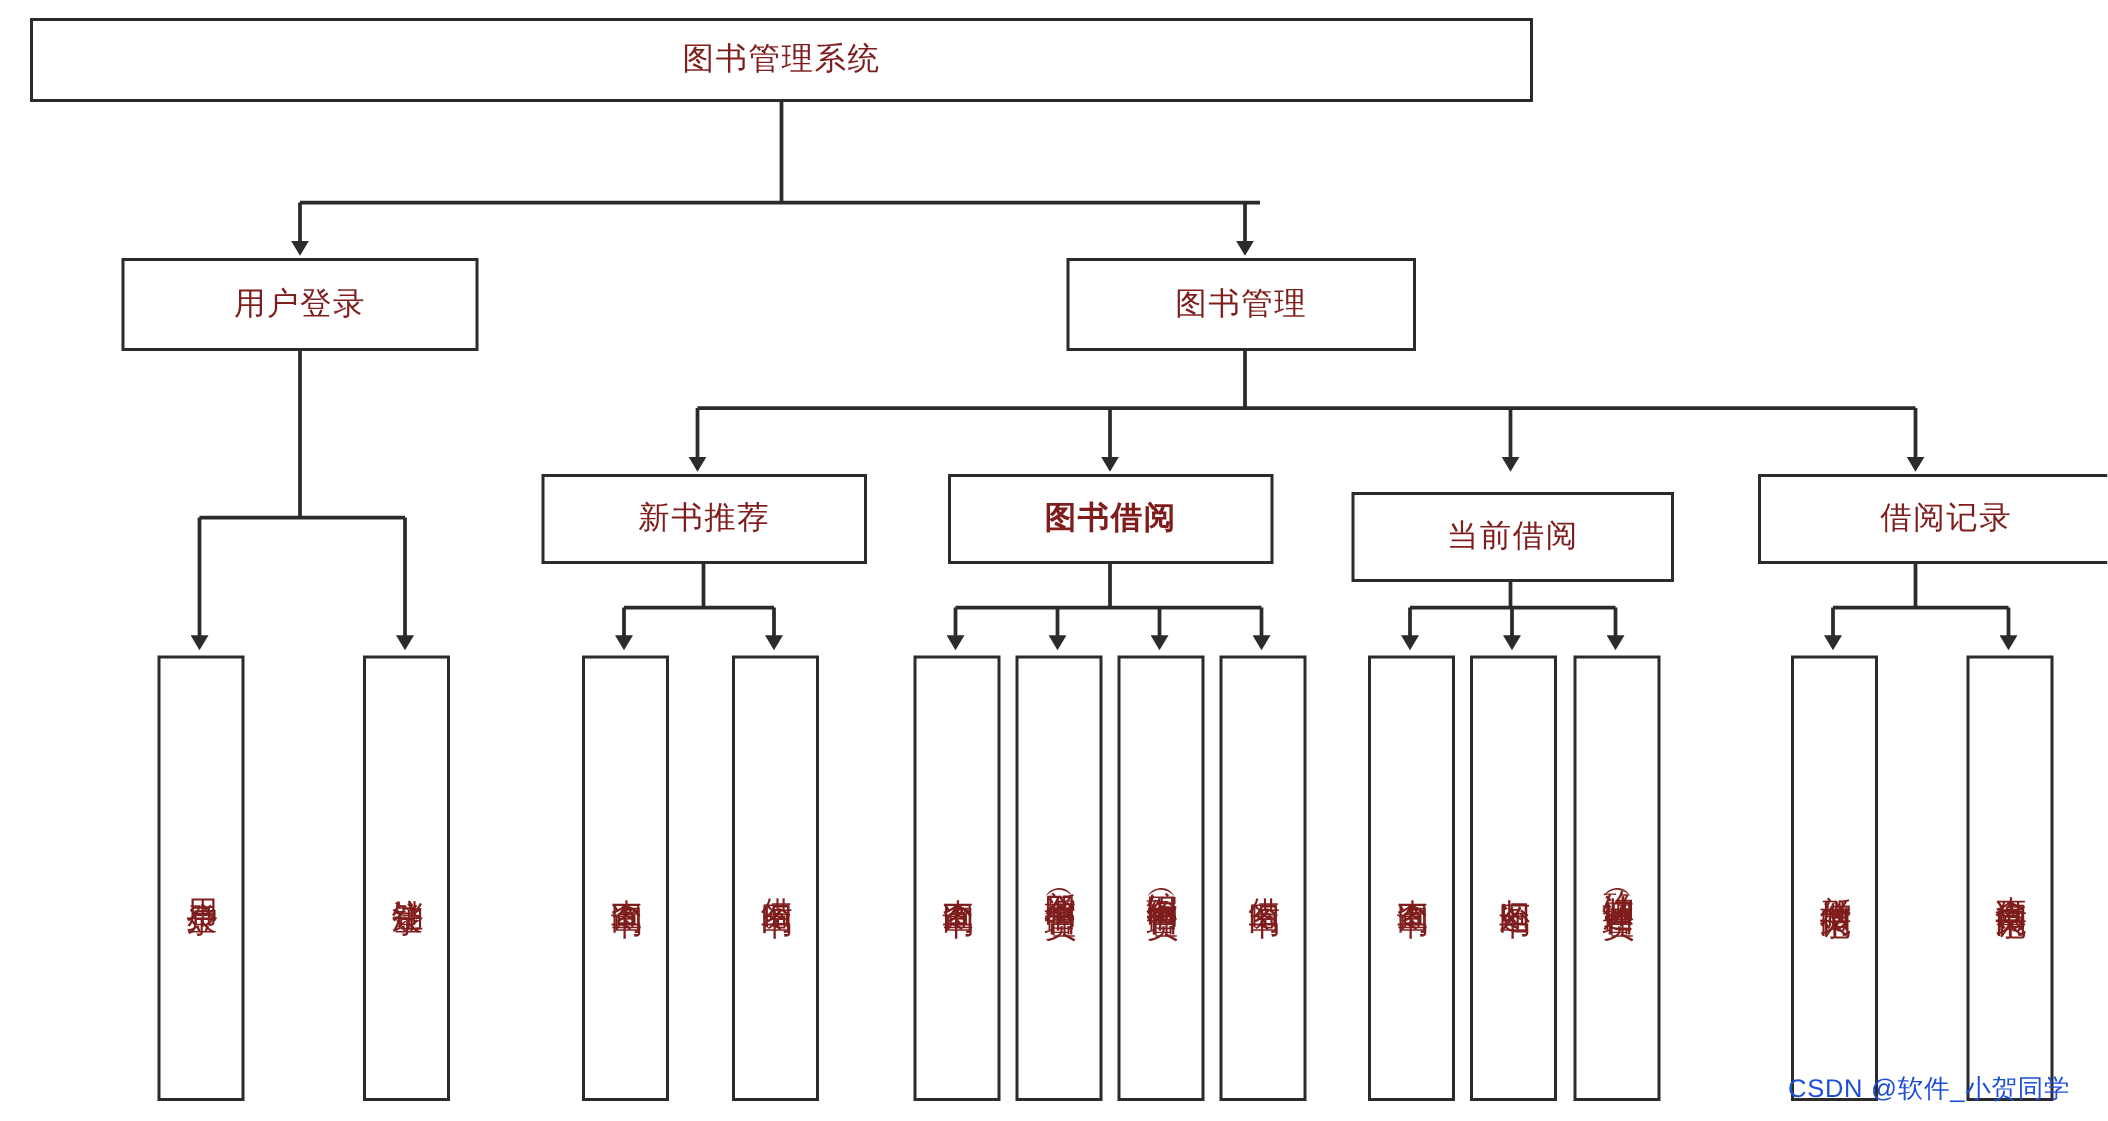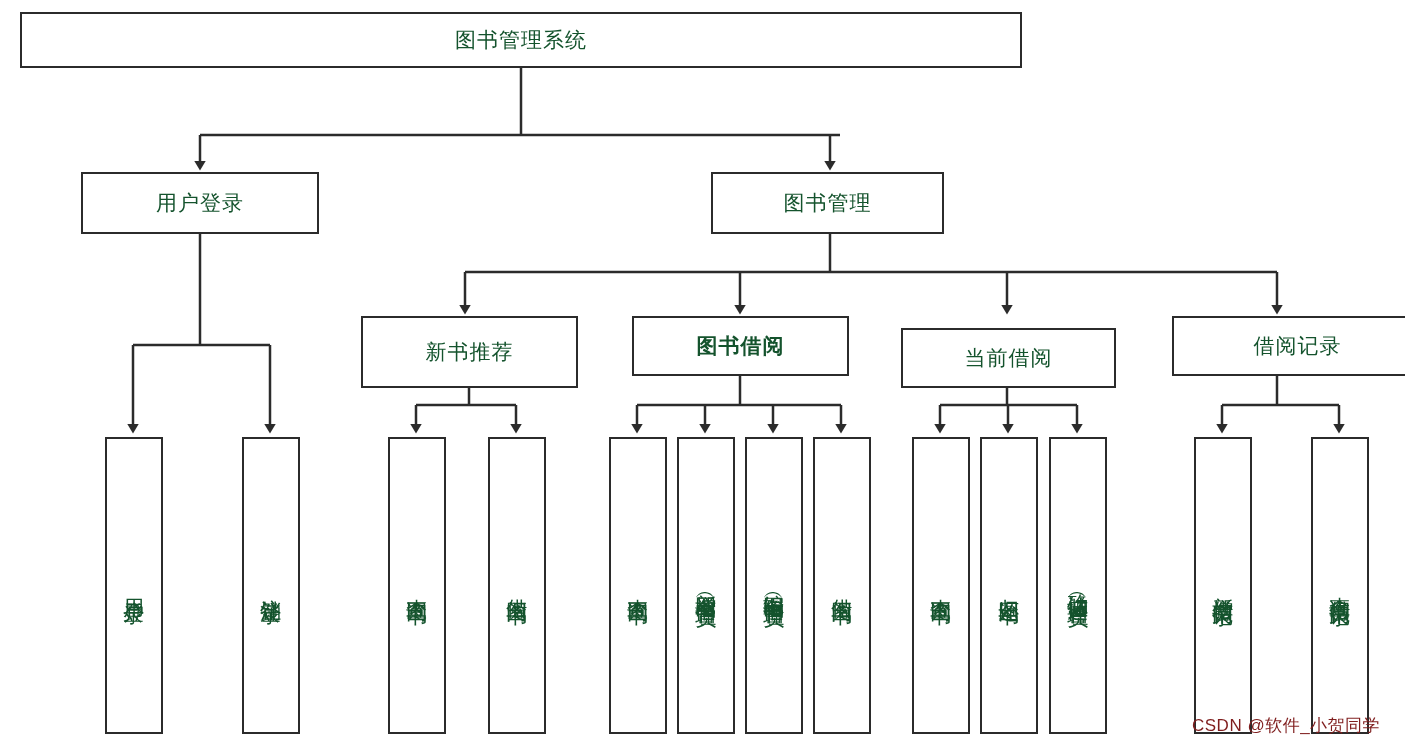--- a/index.html
+++ b/index.html
@@ -32,21 +32,21 @@
     border: 2.5px solid #2b2b2b;
     background: #ffffff;
     display: flex;
     align-items: center;
     justify-content: center;
     color: #2f2f2f;
   }
   .node .label {
     display: block;
     line-height: 1.08;
-    color: #14532d;
+    color: #7f1d1d;
   }
   
   .node.horiz .label {
     font-size: 21px;
     letter-spacing: 1px;
     white-space: nowrap;
   }
   .node.root .label {
     font-size: 21px;
   }
@@ -60,21 +60,21 @@
     text-orientation: upright;
     font-size: 21px;
     line-height: 1.22;
     letter-spacing: 2px;
     max-height: 100%;
     overflow: visible;
   }
   .watermark {
     position: absolute;
     font-size: 17px;
-    color: #7f1d1d;
+    color: #1d4ed8;
     letter-spacing: 0.5px;
     white-space: nowrap;
     font-family: "Liberation Sans", "DejaVu Sans", sans-serif;
   }
 </style>
 </head>
 <body>
 
 <div id="canvas">
 
@@ -132,21 +132,21 @@
     <span class="label">图书管理系统</span>
   </div>
 
   <div class="node horiz" style="left:81px; top:172px; width:238px; height:62px;">
     <span class="label">用户登录</span>
   </div>
   <div class="node horiz" style="left:711px; top:172px; width:233px; height:62px;">
     <span class="label">图书管理</span>
   </div>
 
-  <div class="node horiz" style="left:361px; top:316px; width:217px; height:72px;">
+  <div class="node horiz" style="left:361px; top:316px; width:217px; height:60px;">
     <span class="label">新书推荐</span>
   </div>
   <div class="node horiz" style="left:632px; top:316px; width:217px; height:60px;font-weight:bold;">
     <span class="label">图书借阅</span>
   </div>
   <div class="node horiz" style="left:901px; top:328px; width:215px; height:60px;">
     <span class="label">当前借阅</span>
   </div>
   <div class="node horiz" style="left:1172px; top:316px; width:251px; height:60px;">
     <span class="label">借阅记录</span>

